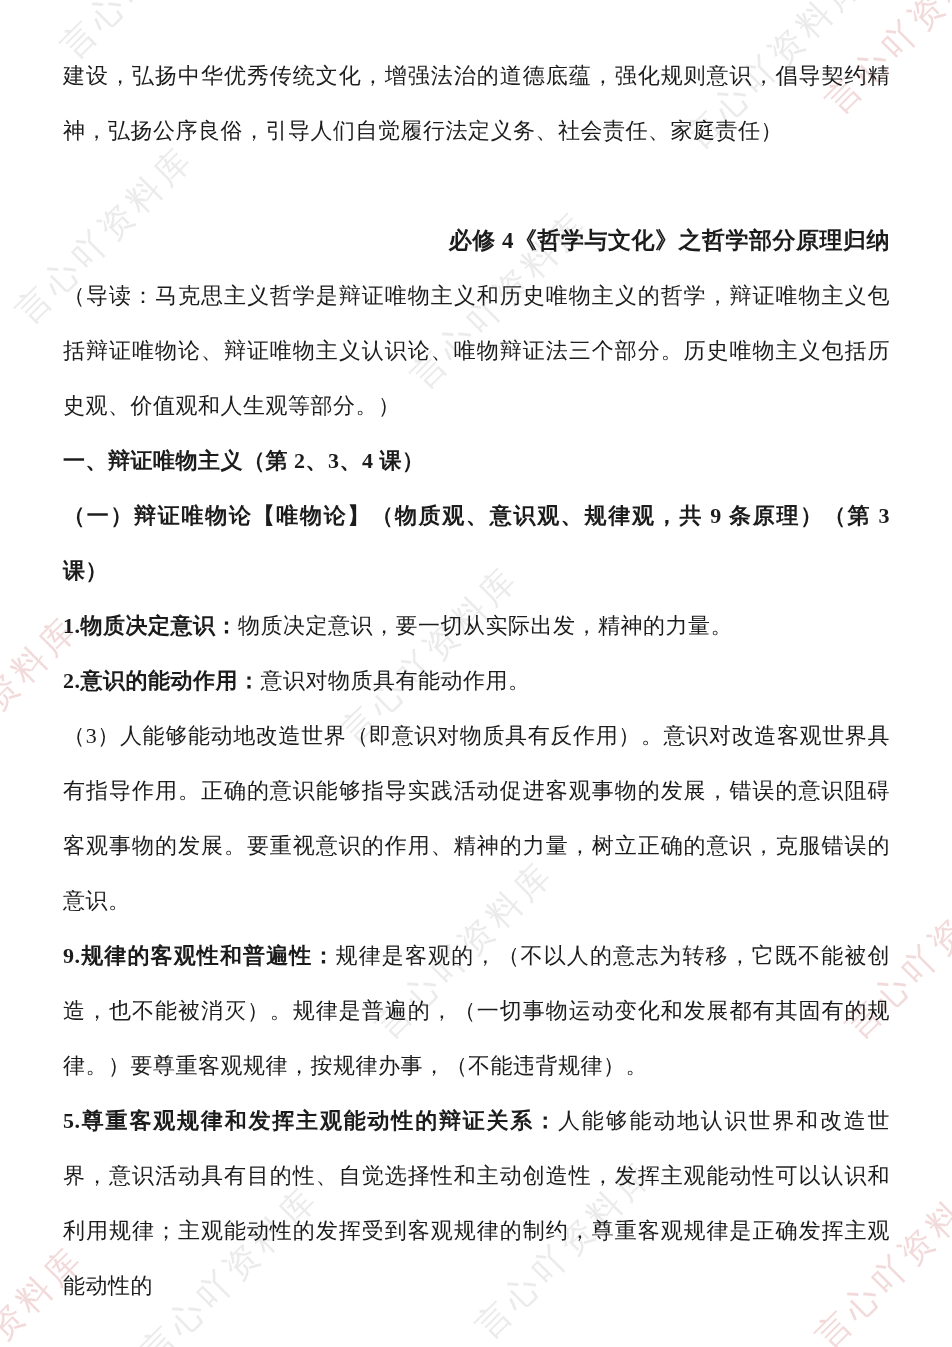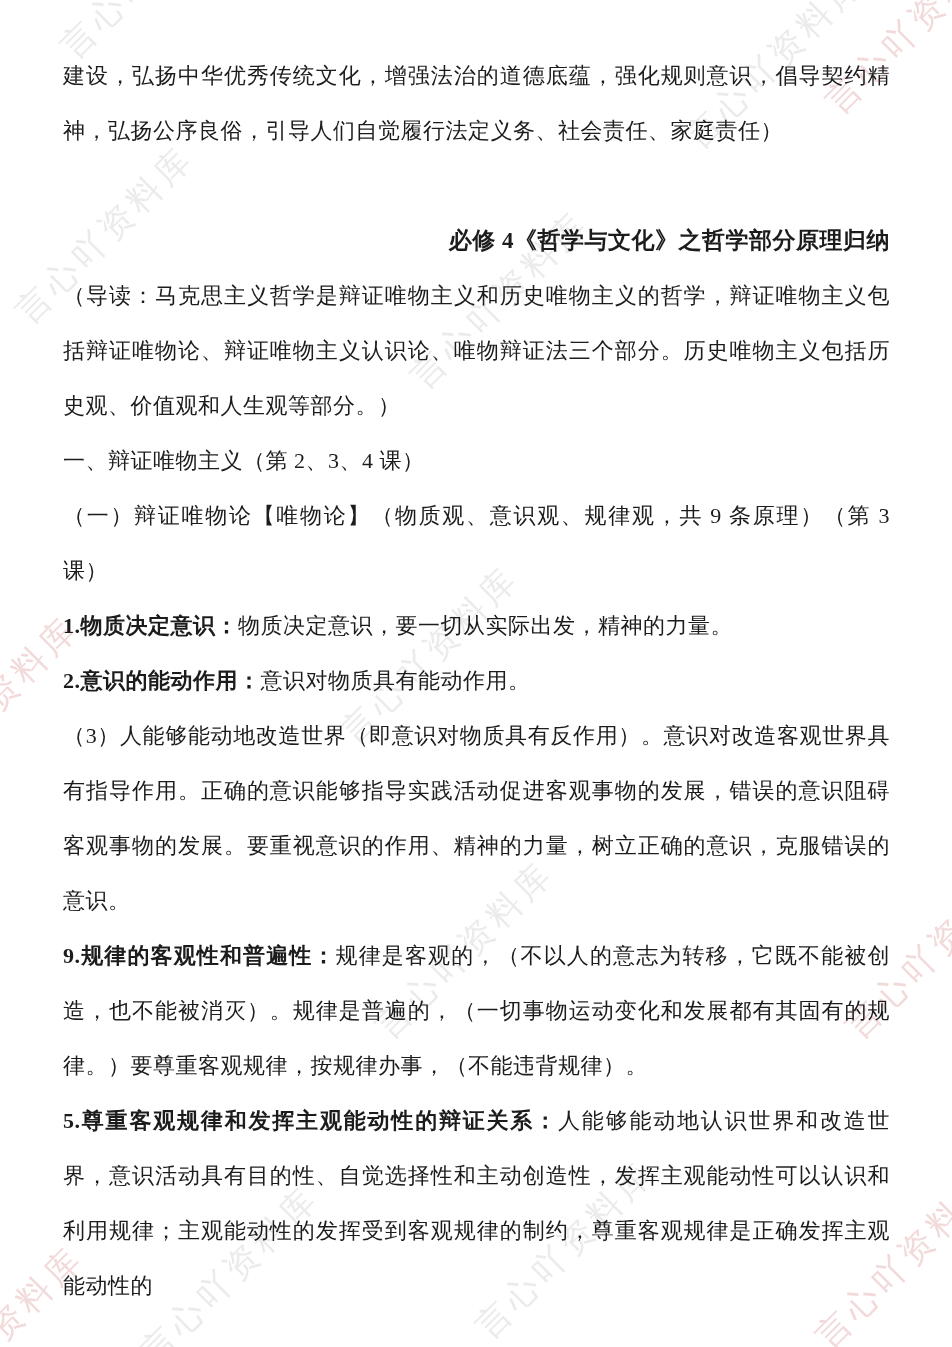--- a/index.html
+++ b/index.html
@@ -57,21 +57,21 @@
   }
   .para b { font-weight: bold; }
   .doc-title {
     font-size: 23px;
     font-weight: bold;
     line-height: 55px;
     text-align: right;
     margin-top: 55px;           
     letter-spacing: 0.5px;
   }
-  .bold-line { font-weight: normal; }
+  .bold-line { font-weight: bold; }
 
   
   .footer {
     position: absolute;
     z-index: 1;
     left: 0;
     right: 0;
     bottom: 42px;
     text-align: center;
     font-size: 17px;

